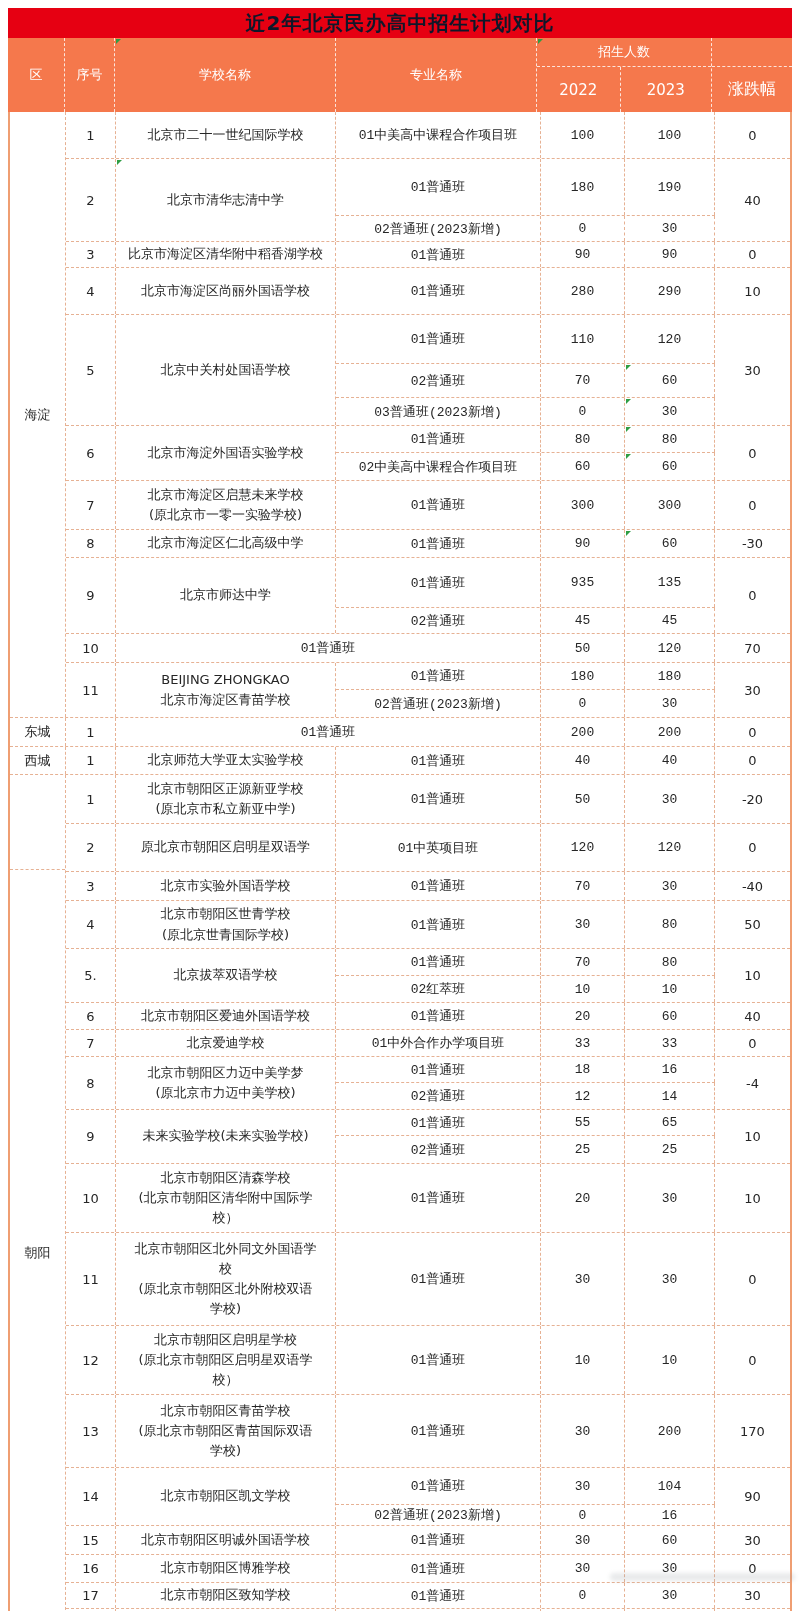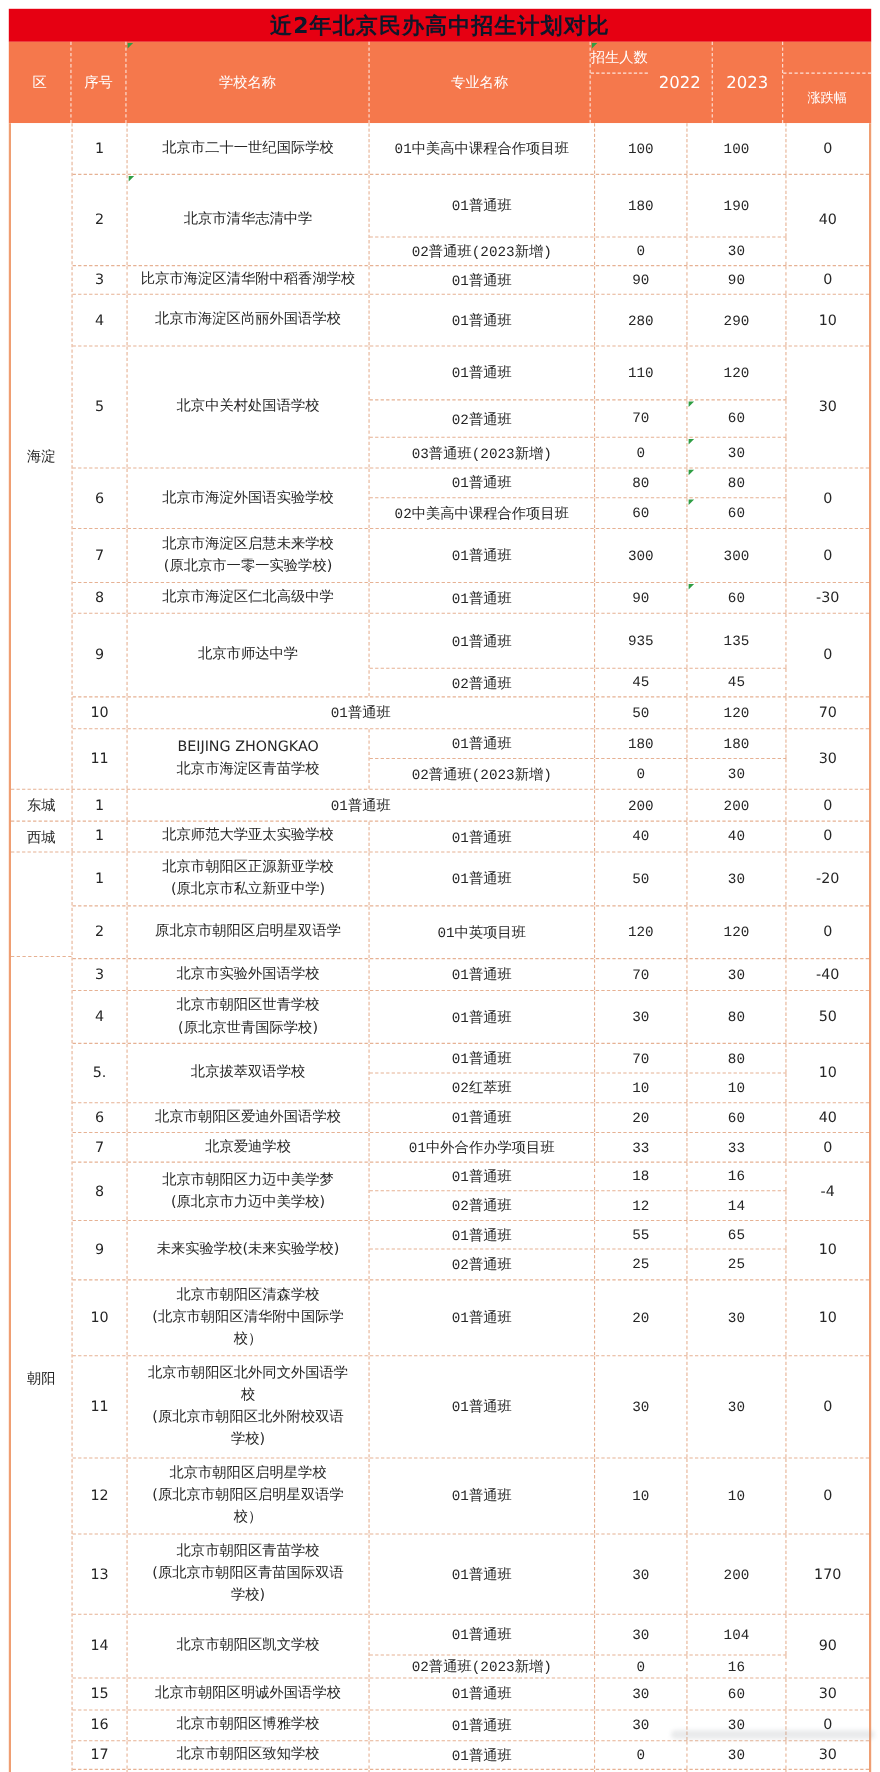--- a/index.html
+++ b/index.html
@@ -10,32 +10,32 @@
              align-items:center;justify-content:center;font-size:20px;
              font-weight:bold;letter-spacing:1px;}
   
   .thead{display:flex;background:#f5784c;color:#ffffff;height:74px;font-size:13px;}
   .hcell{display:flex;align-items:center;justify-content:center;
          border-right:1px dashed rgba(255,255,255,.8);box-sizing:border-box;position:relative;}
   .h-district{width:57px;}
   .h-no{width:50px;}
   .h-school{width:221px;}
   .h-program{width:201px;}
-  .h-enroll-col{width:175px;display:flex;flex-direction:row;box-sizing:border-box;
+  .h-enroll-col{width:175px;display:flex;flex-direction:column;box-sizing:border-box;
                 border-right:1px dashed rgba(255,255,255,.8);}
   .h-enroll-top{height:28px;display:flex;align-items:center;justify-content:center;
                 border-bottom:1px dashed rgba(255,255,255,.8);position:relative;}
   .h-enroll-bottom{flex:1;display:flex;}
   .h-year{flex-basis:84px;display:flex;align-items:center;justify-content:center;
           font-size:15px;box-sizing:border-box;}
   .h-year-2022{border-right:1px dashed rgba(255,255,255,.8);}
   .h-year-2023{flex-basis:91px;}
   .h-change-col{flex:1;display:flex;flex-direction:column;}
   .h-change-top{height:28px;border-bottom:1px dashed rgba(255,255,255,.8);}
-  .h-change-label{flex:1;display:flex;align-items:center;justify-content:center;font-size:12px;}
+  .h-change-label{flex:1;display:flex;align-items:center;justify-content:center;font-size:16px;}
   
   .tbody{border-left:2px solid #ef9e72;border-right:2px solid #ef9e72;
          border-bottom:3px solid #ef9e72;box-sizing:border-box;background:#ffffff;}
   .section{display:flex;border-bottom:1px dashed #e6b193;}
   .section:last-child{border-bottom:none;}
   .dcol{width:56px;display:flex;flex-direction:column;border-right:1px dashed #e6b193;
         box-sizing:border-box;font-size:13px;}
   .dcell-empty{border-bottom:1px dashed #e6b193;box-sizing:border-box;}
   .dcell{flex:1;display:flex;align-items:center;justify-content:center;}
   .rows{flex:1;display:flex;flex-direction:column;}

